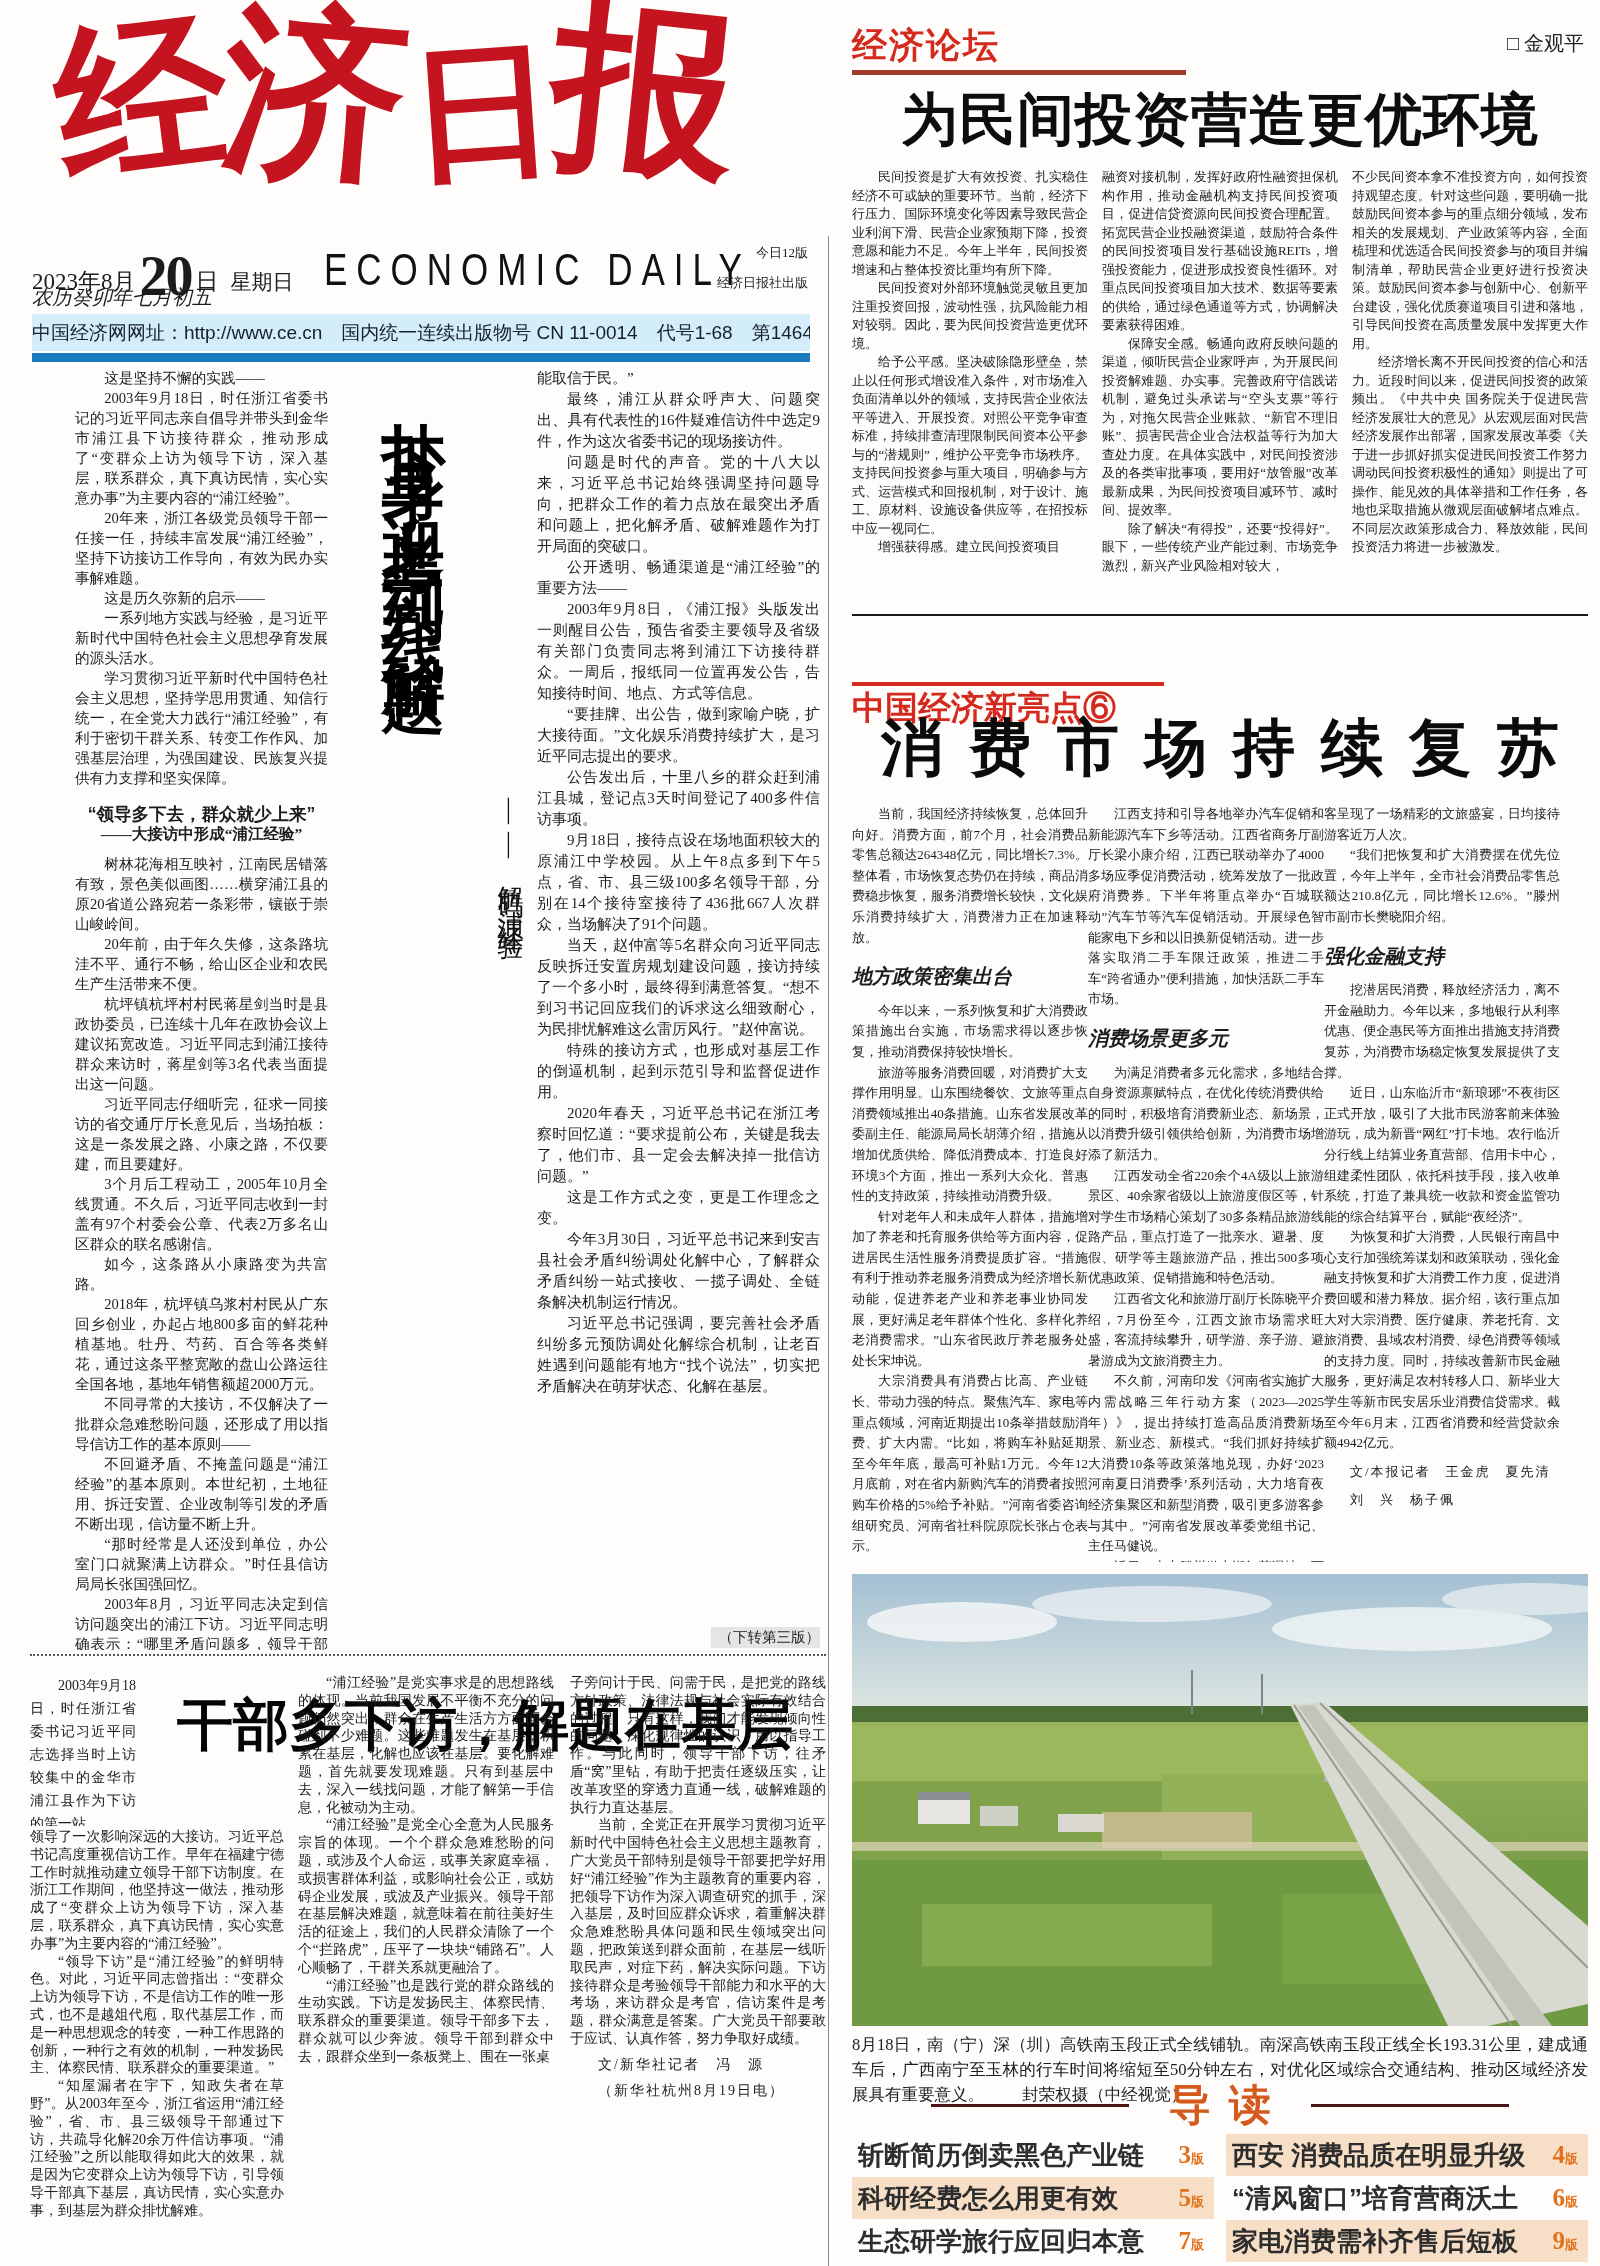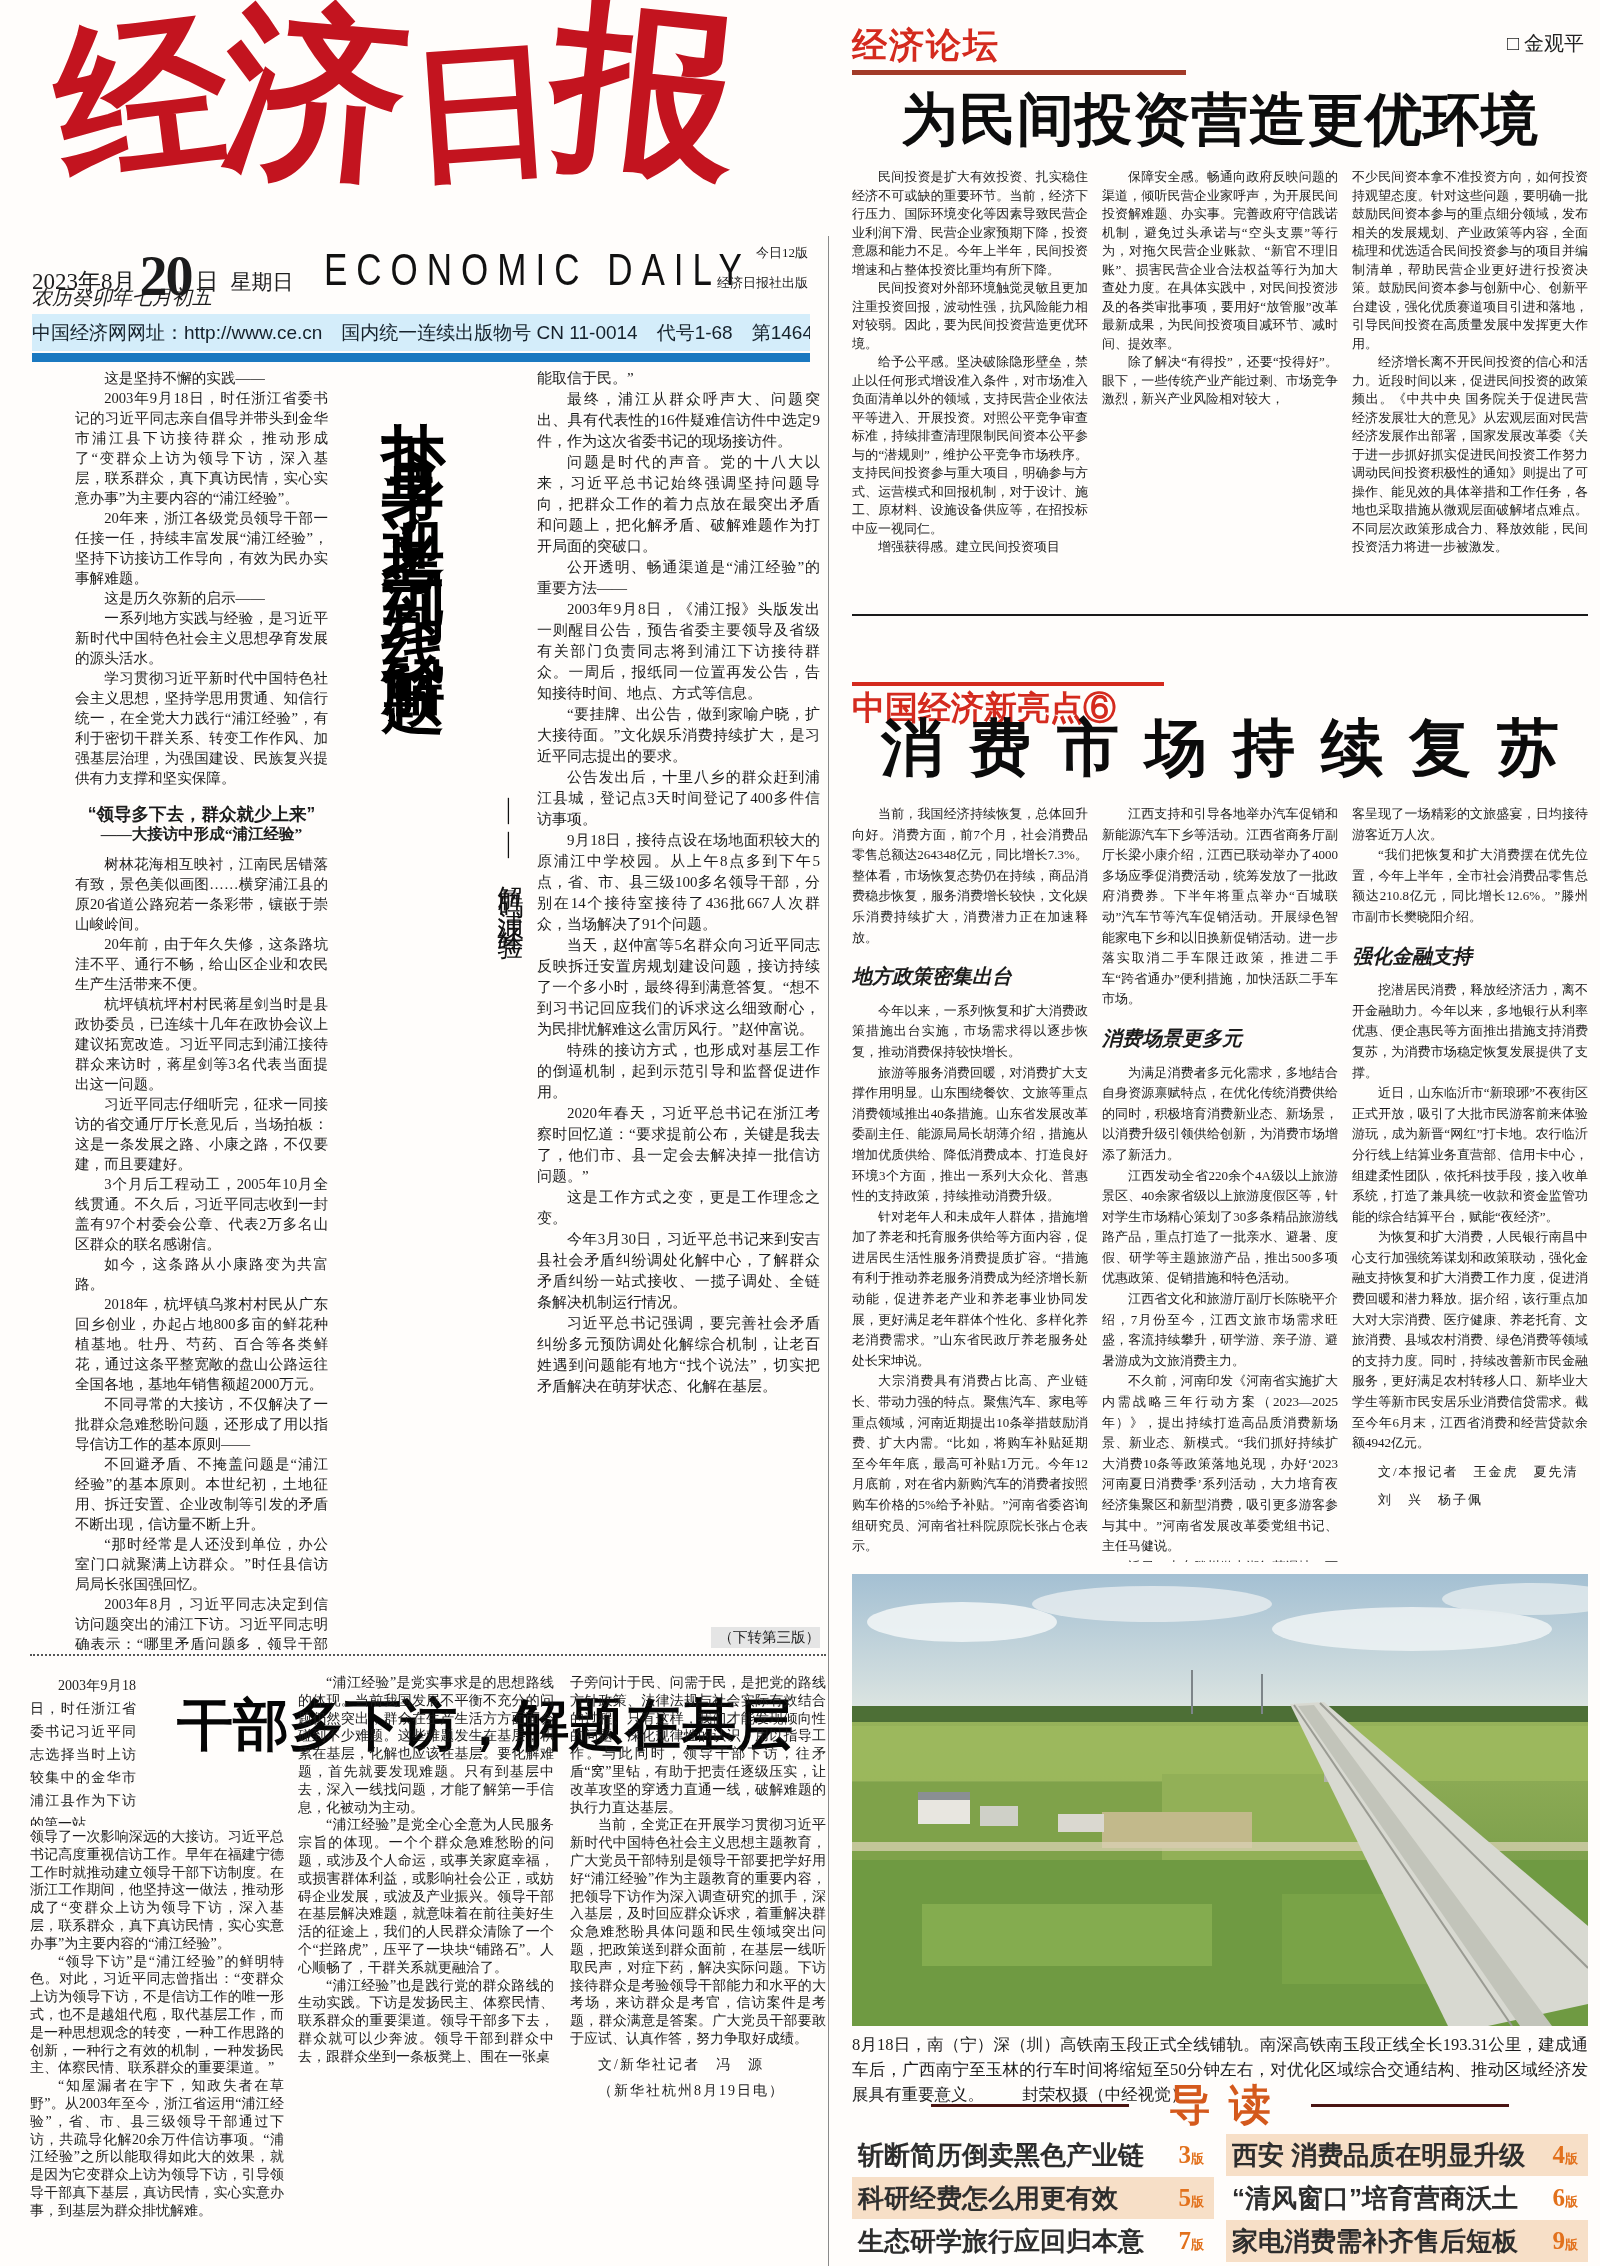--- a/index.html
+++ b/index.html
@@ -39,21 +39,21 @@
   .forum-label{position:absolute;left:852px;top:22px;font-size:35px;font-weight:900;color:#d42a1e;font-family:"Liberation Sans",sans-serif;letter-spacing:2px;}
   .forum-underline{position:absolute;left:852px;top:70px;width:334px;height:5px;background:#a23b28;}
   .forum-author{position:absolute;right:16px;top:30px;font-size:20px;color:#222;}
   .forum-headline{position:absolute;left:852px;top:82px;width:736px;text-align:center;font-size:57px;font-weight:900;letter-spacing:1px;color:#0d0d0d;}
   .forum-cols{position:absolute;left:852px;top:168px;width:736px;height:440px;display:flex;gap:14px;}
   .forum-cols .fcol{width:236px;height:440px;overflow:hidden;text-align:justify;font-size:13px;line-height:18.5px;}
   
   .hl-label{position:absolute;left:852px;top:638px;font-size:33px;font-weight:900;color:#d42a1e;font-family:"Liberation Sans",sans-serif;margin-top:48px;}
   .hl-underline{position:absolute;left:852px;top:682px;width:312px;height:4px;background:#d42a1e;}
   .hl-headline{position:absolute;left:852px;top:706px;width:736px;text-align:center;font-size:62px;font-weight:bold;letter-spacing:26px;text-indent:26px;color:#0b0b0b;}
-  .hl-cols{position:absolute;left:852px;top:804px;width:736px;height:758px;display:flex;gap:14px;}
+  .hl-cols{position:absolute;left:852px;top:804px;width:736px;height:758px;display:flex;gap:0;}
   .hl-cols .fcol{width:236px;height:758px;overflow:hidden;text-align:justify;font-size:13px;line-height:20.6px;}
   
   .main-art{position:absolute;left:75px;top:368px;width:745px;height:1282px;}
   .ma-col1{left:0;top:0;width:253px;height:1282px;font-size:14.6px;line-height:20px;}
   .ma-col2{left:462px;top:0;width:283px;height:1282px;font-size:15px;line-height:21px;position:relative;}
   .ma-hz{position:absolute;left:262px;top:0;width:200px;height:1282px;}
   .ma-big{position:absolute;left:42px;top:4px;writing-mode:vertical-rl;font-size:63px;font-weight:900;letter-spacing:18px;
           font-family:"Liberation Sans",sans-serif;color:#000;line-height:1.1;}
   .ma-sub{position:absolute;left:156px;top:430px;writing-mode:vertical-rl;font-size:26px;letter-spacing:8px;color:#111;}
   .turn-note{position:absolute;right:0;bottom:2px;background:#e5e5e5;padding-left:8px;font-size:14.5px;}
@@ -121,20 +121,21 @@
   <div class="forum-author">□ 金观平</div>
   <h1 class="forum-headline hei" style="margin:0;">为民间投资营造更优环境</h1>
   <div class="forum-cols">
     <div class="fcol">
         <p class="para">民间投资是扩大有效投资、扎实稳住经济不可或缺的重要环节。当前，经济下行压力、国际环境变化等因素导致民营企业利润下滑、民营企业家预期下降，投资意愿和能力不足。今年上半年，民间投资增速和占整体投资比重均有所下降。</p>
         <p class="para">民间投资对外部环境触觉灵敏且更加注重投资回报，波动性强，抗风险能力相对较弱。因此，要为民间投资营造更优环境。</p>
         <p class="para">给予公平感。坚决破除隐形壁垒，禁止以任何形式增设准入条件，对市场准入负面清单以外的领域，支持民营企业依法平等进入、开展投资。对照公平竞争审查标准，持续排查清理限制民间资本公平参与的“潜规则”，维护公平竞争市场秩序。支持民间投资参与重大项目，明确参与方式、运营模式和回报机制，对于设计、施工、原材料、设施设备供应等，在招投标中应一视同仁。</p>
         <p class="para">增强获得感。建立民间投资项目</p>
       </div>
     <div class="fcol">
+        <p class="para noindent">融资对接机制，发挥好政府性融资担保机构作用，推动金融机构支持民间投资项目，促进信贷资源向民间投资合理配置。拓宽民营企业投融资渠道，鼓励符合条件的民间投资项目发行基础设施REITs，增强投资能力，促进形成投资良性循环。对重点民间投资项目加大技术、数据等要素的供给，通过绿色通道等方式，协调解决要素获得困难。</p>
         <p class="para">保障安全感。畅通向政府反映问题的渠道，倾听民营企业家呼声，为开展民间投资解难题、办实事。完善政府守信践诺机制，避免过头承诺与“空头支票”等行为，对拖欠民营企业账款、“新官不理旧账”、损害民营企业合法权益等行为加大查处力度。在具体实践中，对民间投资涉及的各类审批事项，要用好“放管服”改革最新成果，为民间投资项目减环节、减时间、提效率。</p>
         <p class="para">除了解决“有得投”，还要“投得好”。眼下，一些传统产业产能过剩、市场竞争激烈，新兴产业风险相对较大，</p>
       </div>
     <div class="fcol">
         <p class="para noindent">不少民间资本拿不准投资方向，如何投资持观望态度。针对这些问题，要明确一批鼓励民间资本参与的重点细分领域，发布相关的发展规划、产业政策等内容，全面梳理和优选适合民间投资参与的项目并编制清单，帮助民营企业更好进行投资决策。鼓励民间资本参与创新中心、创新平台建设，强化优质赛道项目引进和落地，引导民间投资在高质量发展中发挥更大作用。</p>
         <p class="para">经济增长离不开民间投资的信心和活力。近段时间以来，促进民间投资的政策频出。《中共中央 国务院关于促进民营经济发展壮大的意见》从宏观层面对民营经济发展作出部署，国家发展改革委《关于进一步抓好抓实促进民间投资工作努力调动民间投资积极性的通知》则提出了可操作、能见效的具体举措和工作任务，各地也采取措施从微观层面破解堵点难点。不同层次政策形成合力、释放效能，民间投资活力将进一步被激发。</p>
       </div>
   </div>
 
   <div class="hrule"></div>

